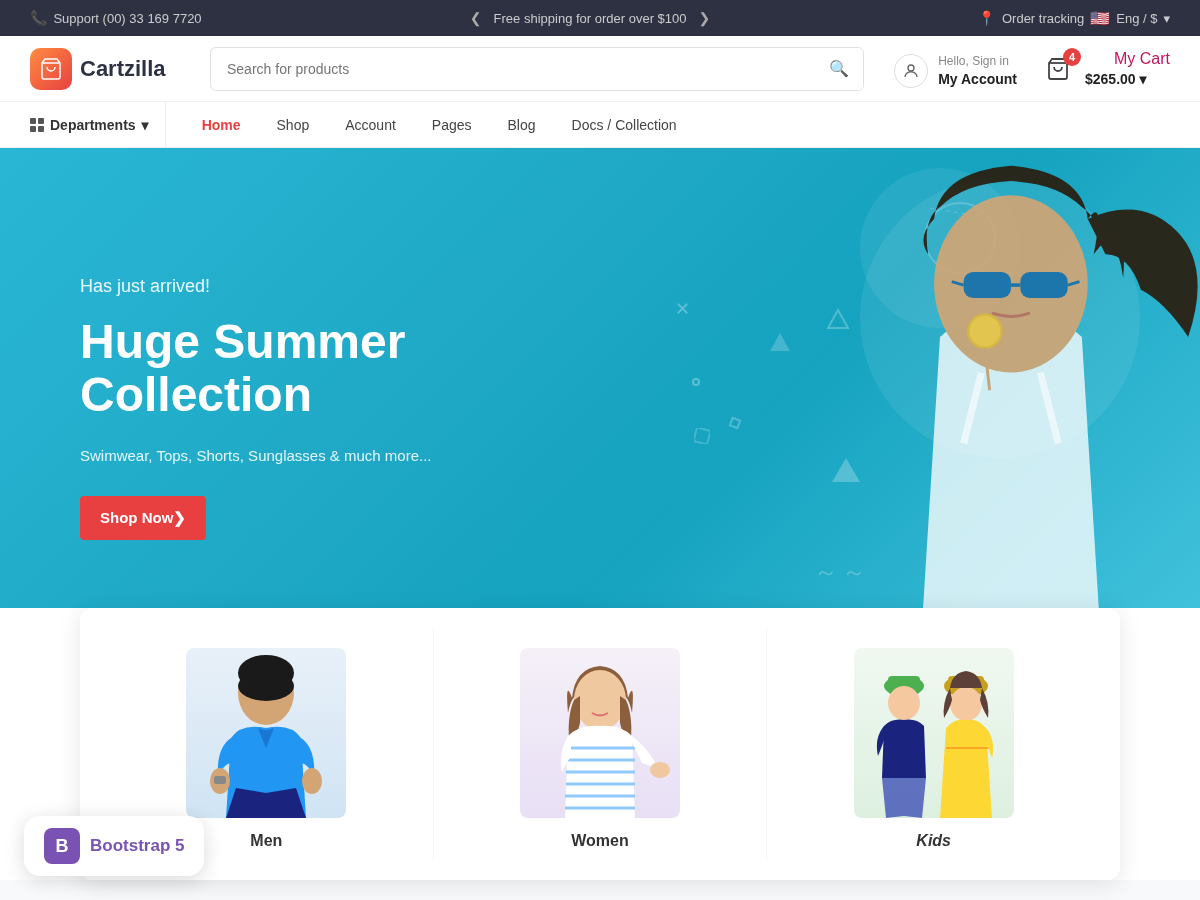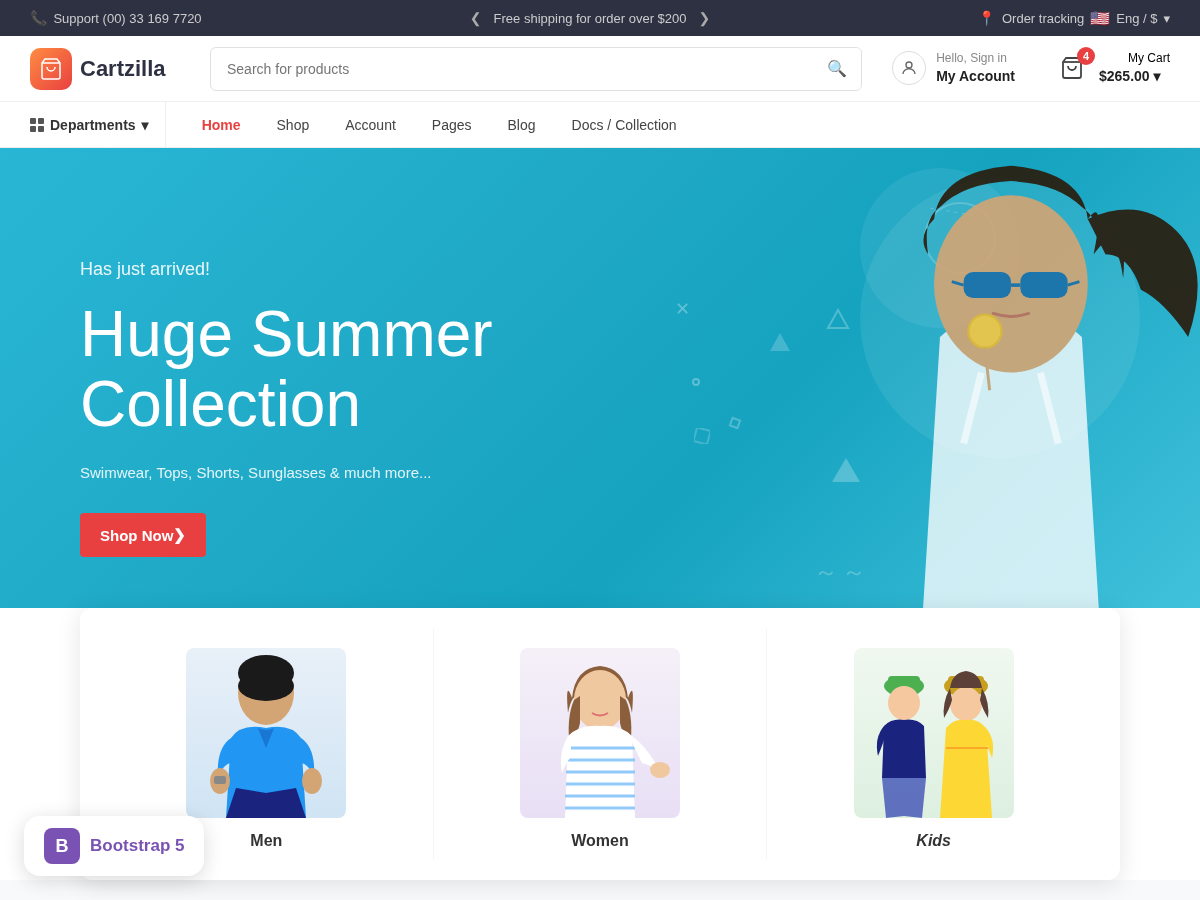--- a/index.html
+++ b/index.html
@@ -89,21 +89,21 @@
       border: none;
       padding: 0 14px;
       cursor: pointer;
       color: #888;
       font-size: 16px;
       height: 44px;
     }
     .header-actions {
       display: flex;
       align-items: flex-end;
-      gap: 40px;
+      gap: 24px;
       margin-left: 10px;
     }
     .account-btn {
       display: flex;
       align-items: center;
       gap: 10px;
       cursor: pointer;
       text-decoration: none;
     }
     .account-icon {
@@ -146,21 +146,21 @@
       border-radius: 50%;
       width: 18px;
       height: 18px;
       font-size: 11px;
       display: flex;
       align-items: center;
       justify-content: center;
       font-weight: 700;
     }
     .cart-text { font-size: 13px; color: #333; line-height: 1.4; }
-    .cart-text .my-cart { color: #000000; font-size: 12px; margin-left: 29px; }
+    .cart-text .my-cart { color: #be185d; font-size: 16px; margin-left: 29px; }
     .cart-text .cart-price { font-weight: 600; color: #222; font-size: 14px; }
 
     
     .nav-bar {
       background: #fff;
       border-bottom: 1px solid #eee;
       padding: 0 30px;
       display: flex;
       align-items: center;
       height: 46px;
@@ -232,22 +232,22 @@
       color: #fff;
       max-width: 600px;
     }
     .hero-subtitle {
       font-size: 18px;
       font-weight: 400;
       color: rgba(255,255,255,0.9);
       margin-bottom: 19px;
     }
     .hero-title {
-      font-size: 64px;
-      font-weight: 400;
+      font-size: 48px;
+      font-weight: 700;
       line-height: 1.1;
       margin-bottom: 25px;
       color: #fff;
     }
     .hero-desc {
       font-size: 15px;
       color: rgba(255,255,255,0.88);
       margin-bottom: 32px;
     }
     .shop-now-btn {
@@ -432,21 +432,21 @@
 </head>
 <body>
 
 <div class="top-bar">
   <div class="top-bar-left">
     <span class="support-icon">📞</span>
     <span>Support (00) 33 169 7720</span>
   </div>
   <div class="top-bar-center">
     <button class="arrow-btn">❮</button>
-    <span class="shipping-text">Free shipping for order over $200</span>
+    <span class="shipping-text">Free shipping for order over $100</span>
     <button class="arrow-btn">❯</button>
   </div>
   <div class="top-bar-right">
     <span class="tracking-icon">📍</span>
     <span>Order tracking</span>
     <span class="flag">🇺🇸</span>
     <span style="cursor:pointer;">Eng / $</span>
     <span style="cursor:pointer;">▾</span>
   </div>
 </div>

